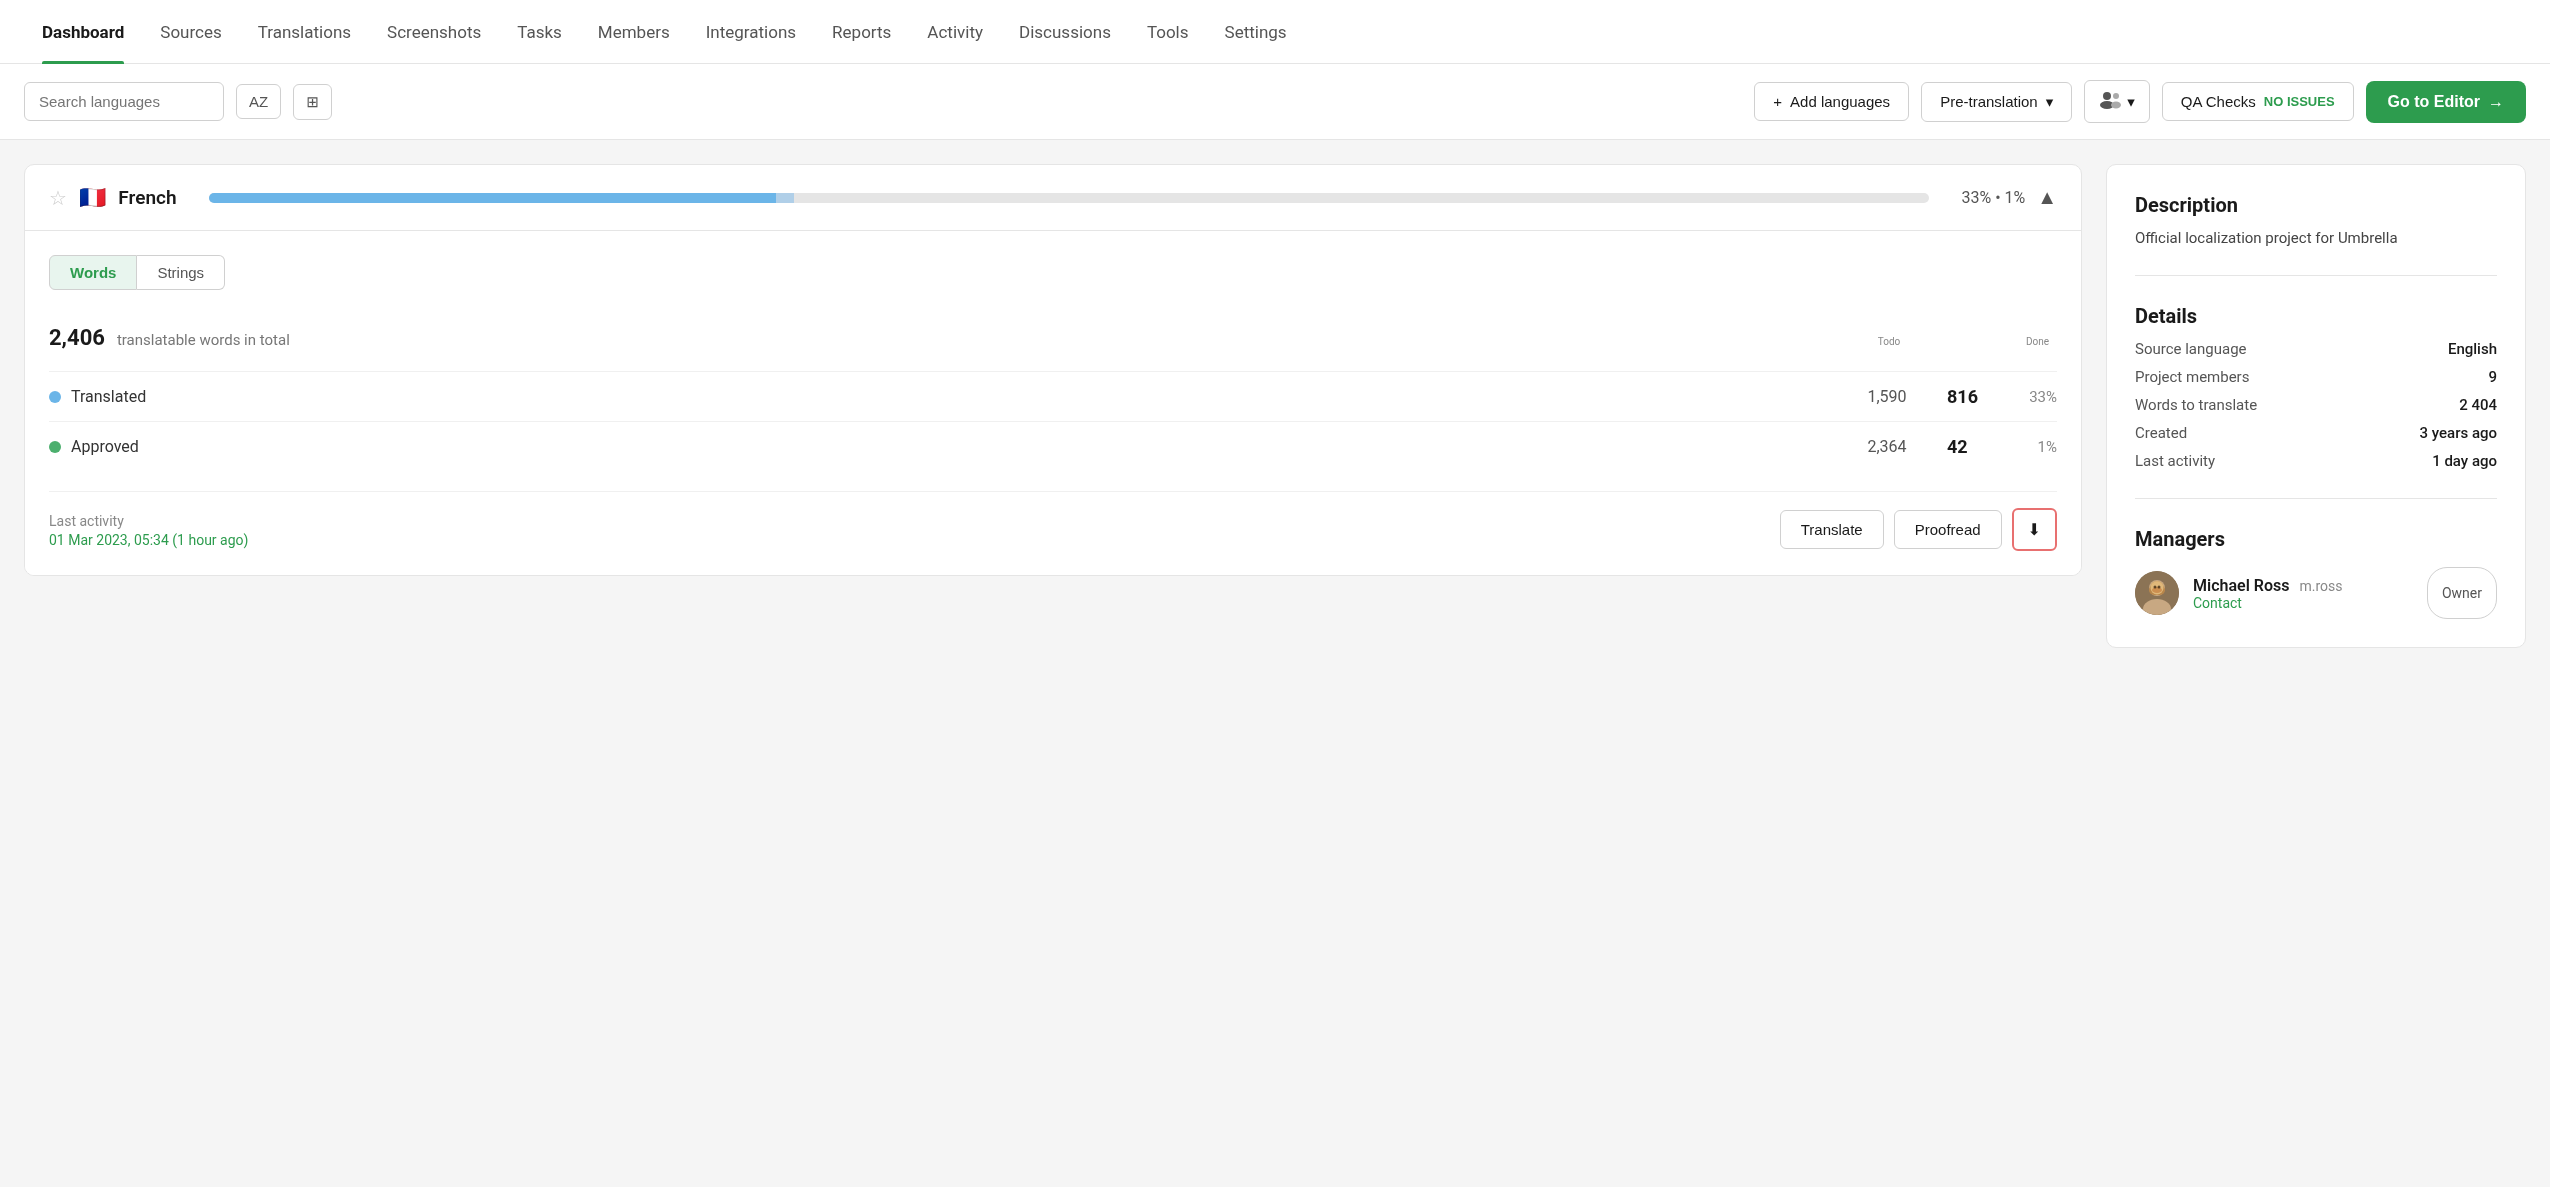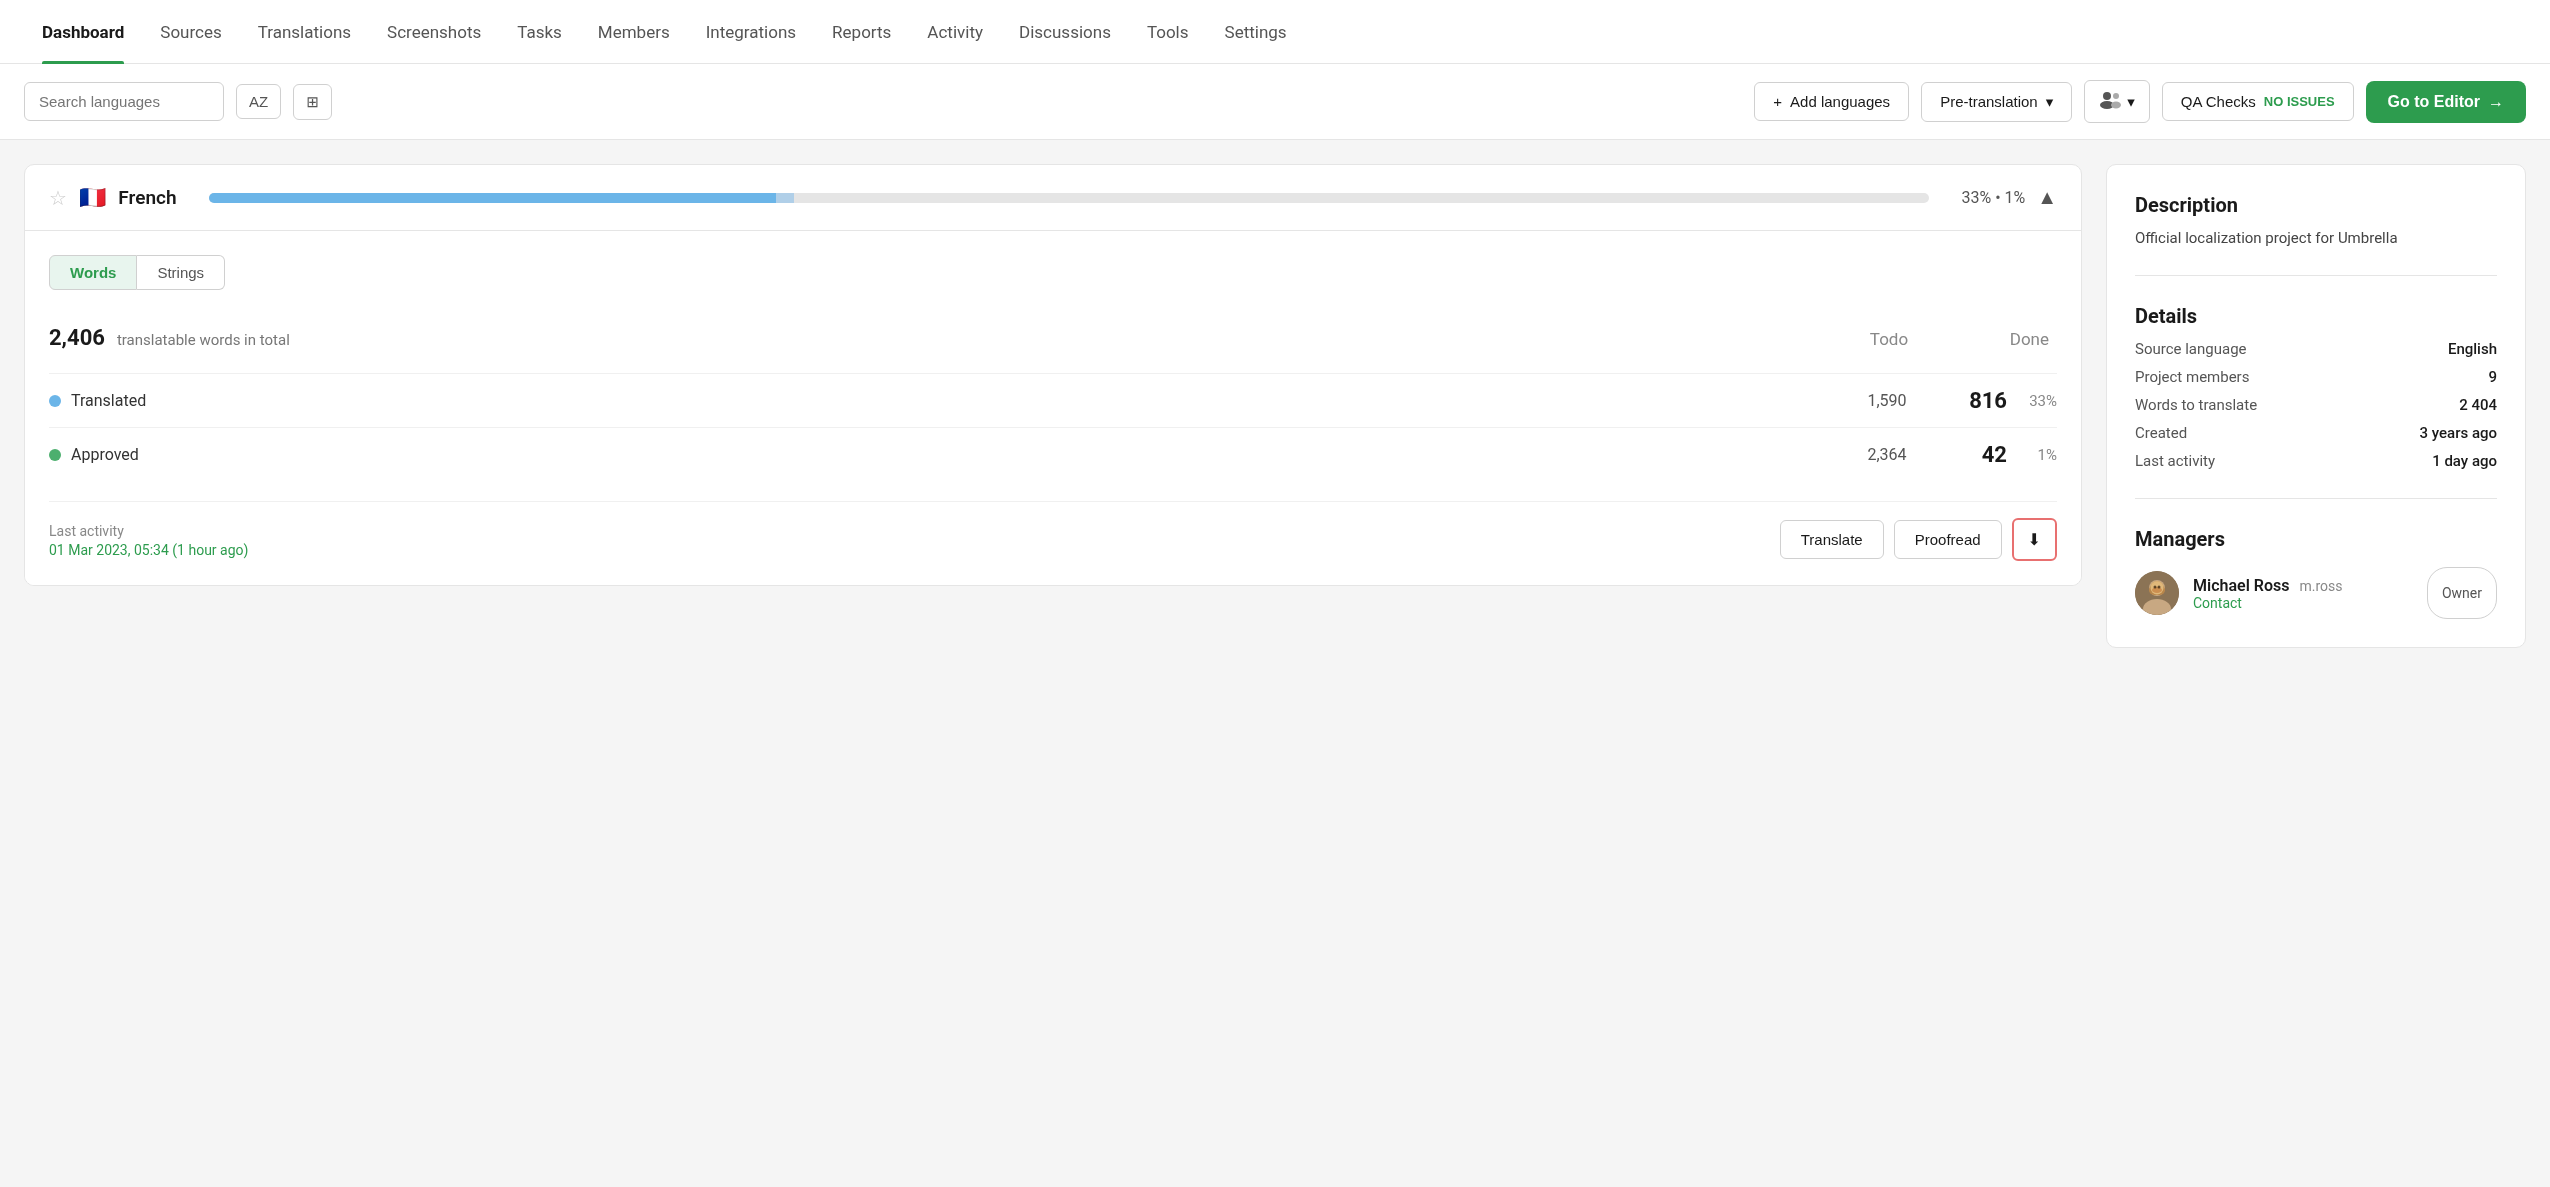--- a/index.html
+++ b/index.html
@@ -273,21 +273,21 @@
       color: #777;
     }
     .col-headers {
       display: flex;
       justify-content: flex-end;
       gap: 0;
       padding-right: 8px;
       margin-bottom: 8px;
     }
     .col-header {
-      font-size: 17px;
+      font-size: 10px;
       color: #888;
       width: 120px;
       text-align: center;
     }
     .col-header-done {
       width: 100px;
       text-align: right;
     }
 
     .stat-row {
@@ -311,22 +311,22 @@
       flex: 1;
     }
     .stat-todo {
       width: 120px;
       text-align: center;
       font-size: 16px;
       color: #555;
     }
     .stat-done {
       width: 60px;
-      text-align: right;
-      font-size: 22px;
+      text-align: left;
+      font-size: 18px;
       font-weight: 700;
     }
     .stat-pct {
       width: 50px;
       text-align: right;
       font-size: 15px;
       color: #888;
     }
 
     .footer-row {

